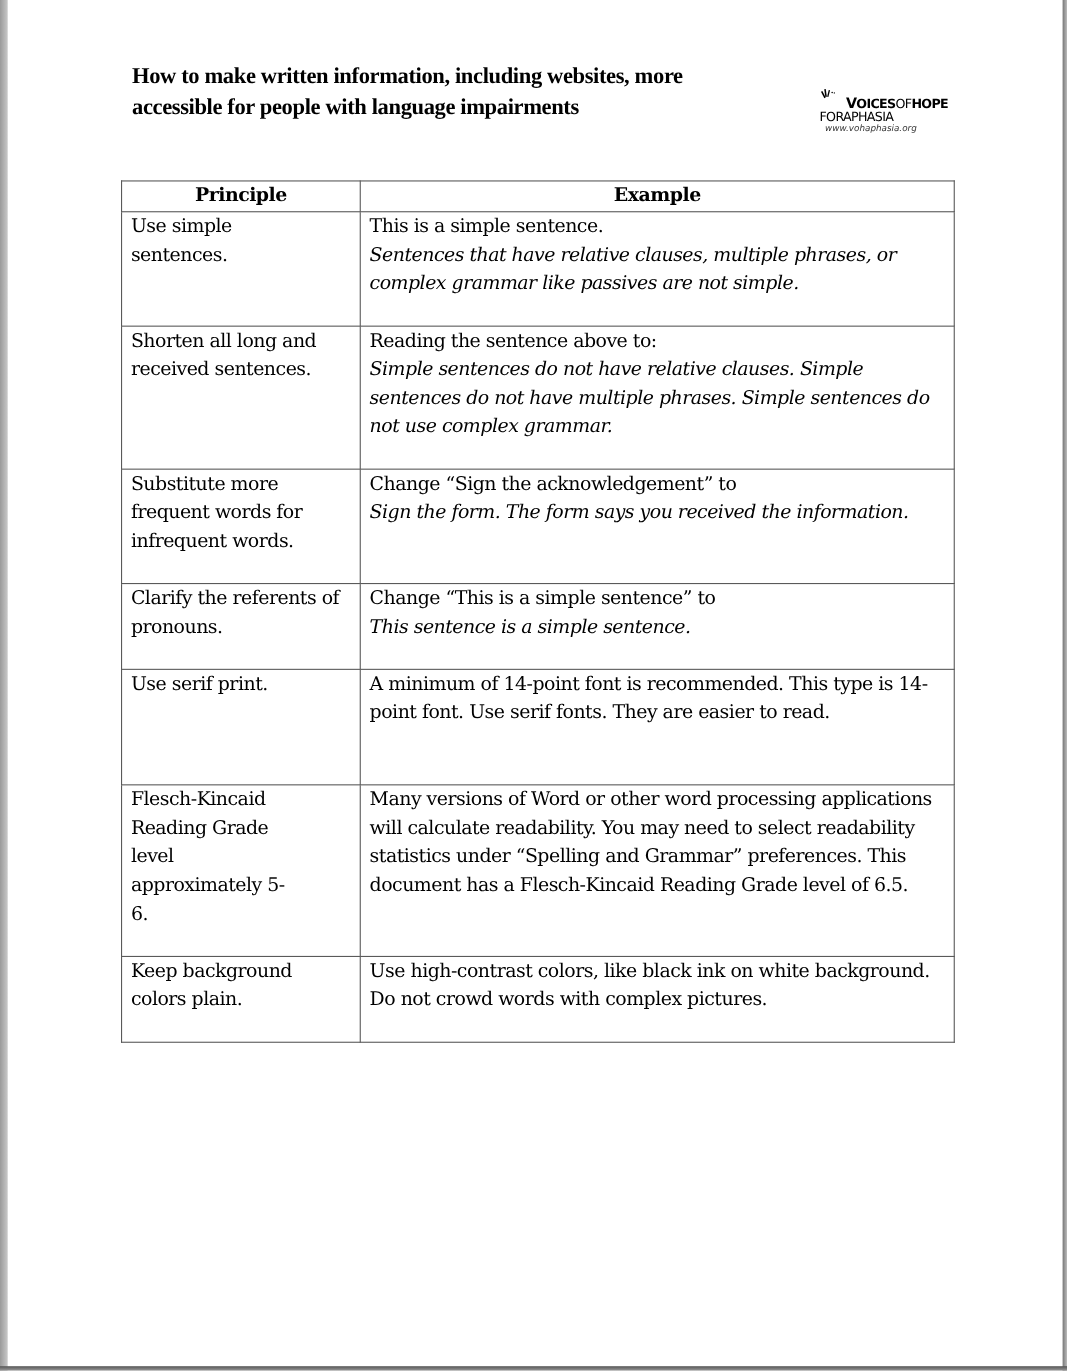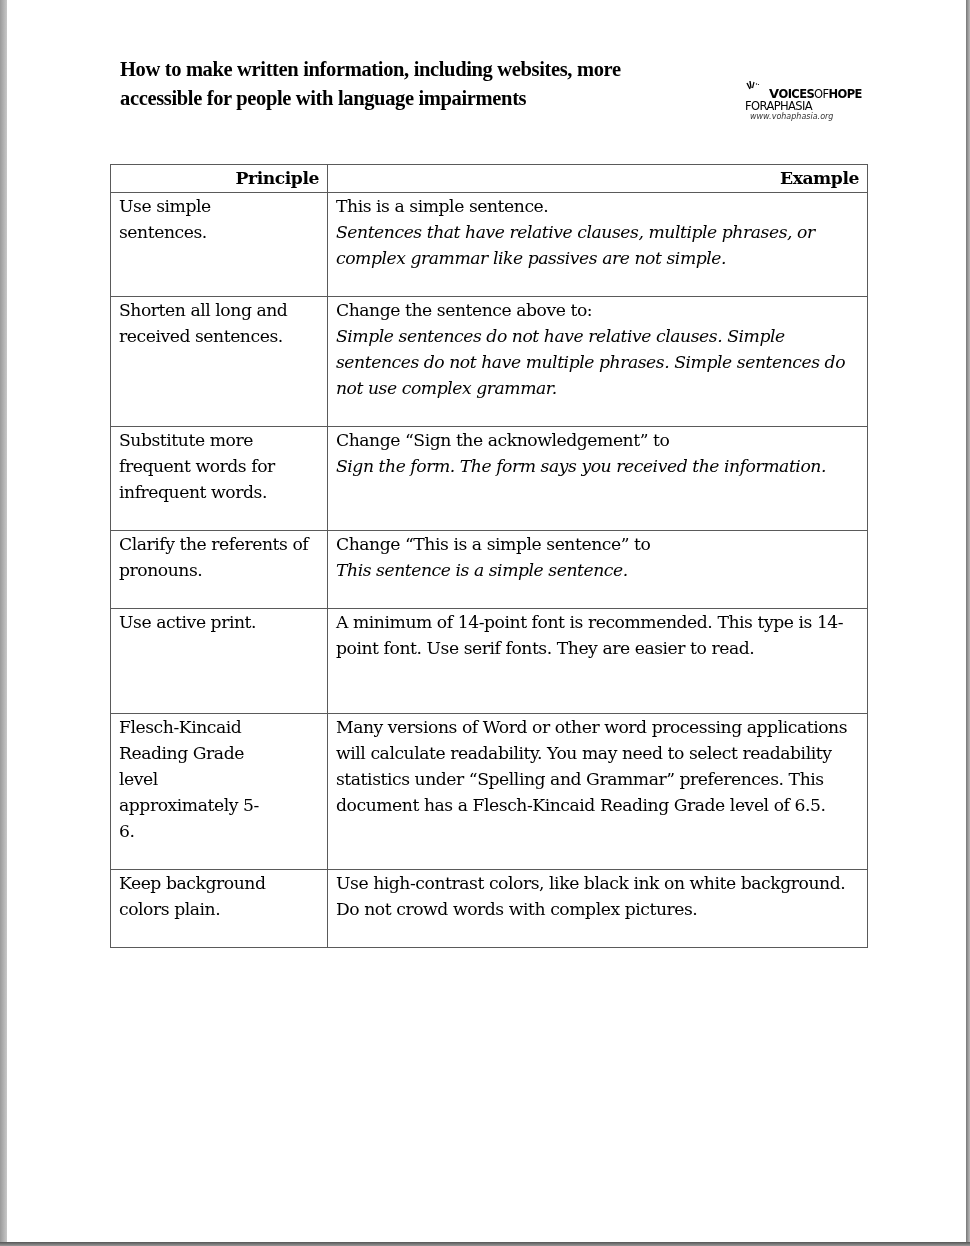--- a/index.html
+++ b/index.html
@@ -56,21 +56,21 @@
     font-size: 17.2px; line-height: 26px;
   }
   table.principles td, table.principles th {
     border: 1.5px solid #5a5a5a;
     vertical-align: top;
     padding: 0 8px 0 8px;
     font-weight: normal;
     letter-spacing: -0.45px;
   }
   table.principles th {
-    font-weight: bold; text-align: right; height: 26px; padding-top: 0; line-height: 27px;
+    font-weight: bold; text-align: center; height: 26px; padding-top: 0; line-height: 27px;
   }
   col.c1 { width: 217px; }
   col.c2 { width: 540px; }
   .ex-plain { display: block; }
   .ex-italic { display: block; font-style: italic; }
   .justify { text-align: justify; text-align-last: left; }
 </style>
 </head>
 <body>
 
@@ -117,42 +117,42 @@
           <span style="display:block;width:150px">Use simple sentences.</span>
         </td>
       <td>
         <span class="ex-plain">This is a simple sentence.</span>
         <span class="ex-italic">Sentences that have relative clauses, multiple phrases, or complex grammar like passives are not simple.</span>
       </td>
     </tr>
     <tr style="height:130px">
       <td>Shorten all long and received sentences.</td>
       <td>
-        <span class="ex-plain">Change the sentence above to:</span>
+        <span class="ex-plain">Reading the sentence above to:</span>
         <span class="ex-italic">Simple sentences do not have relative clauses. Simple sentences do not have multiple phrases. Simple sentences do not use complex grammar.</span>
       </td>
     </tr>
     <tr style="height:104px">
       <td>
           <span style="display:block;width:185px">Substitute more frequent words for infrequent words.</span>
         </td>
       <td>
         <span class="ex-plain">Change “Sign the acknowledgement” to</span>
         <span class="ex-italic justify">Sign the form. The form says you received the information.</span>
       </td>
     </tr>
     <tr style="height:78px">
       <td>Clarify the referents of pronouns.</td>
       <td>
         <span class="ex-plain">Change “This is a simple sentence” to</span>
         <span class="ex-italic">This sentence is a simple sentence.</span>
       </td>
     </tr>
     <tr style="height:105px">
-      <td>Use active print.</td>
+      <td>Use serif print.</td>
       <td>
         <span class="ex-plain">A minimum of 14-point font is recommended. This type is 14-point font. Use serif fonts. They are easier to read.</span>
       </td>
     </tr>
     <tr style="height:156px">
       <td>
           <span style="display:block;width:150px">Flesch-Kincaid Reading Grade level approximately 5-6.</span>
         </td>
       <td>
         <span class="ex-plain">Many versions of Word or other word processing applications will calculate readability. You may need to select readability statistics under “Spelling and Grammar” preferences. This document has a Flesch-Kincaid Reading Grade level of 6.5.</span>

